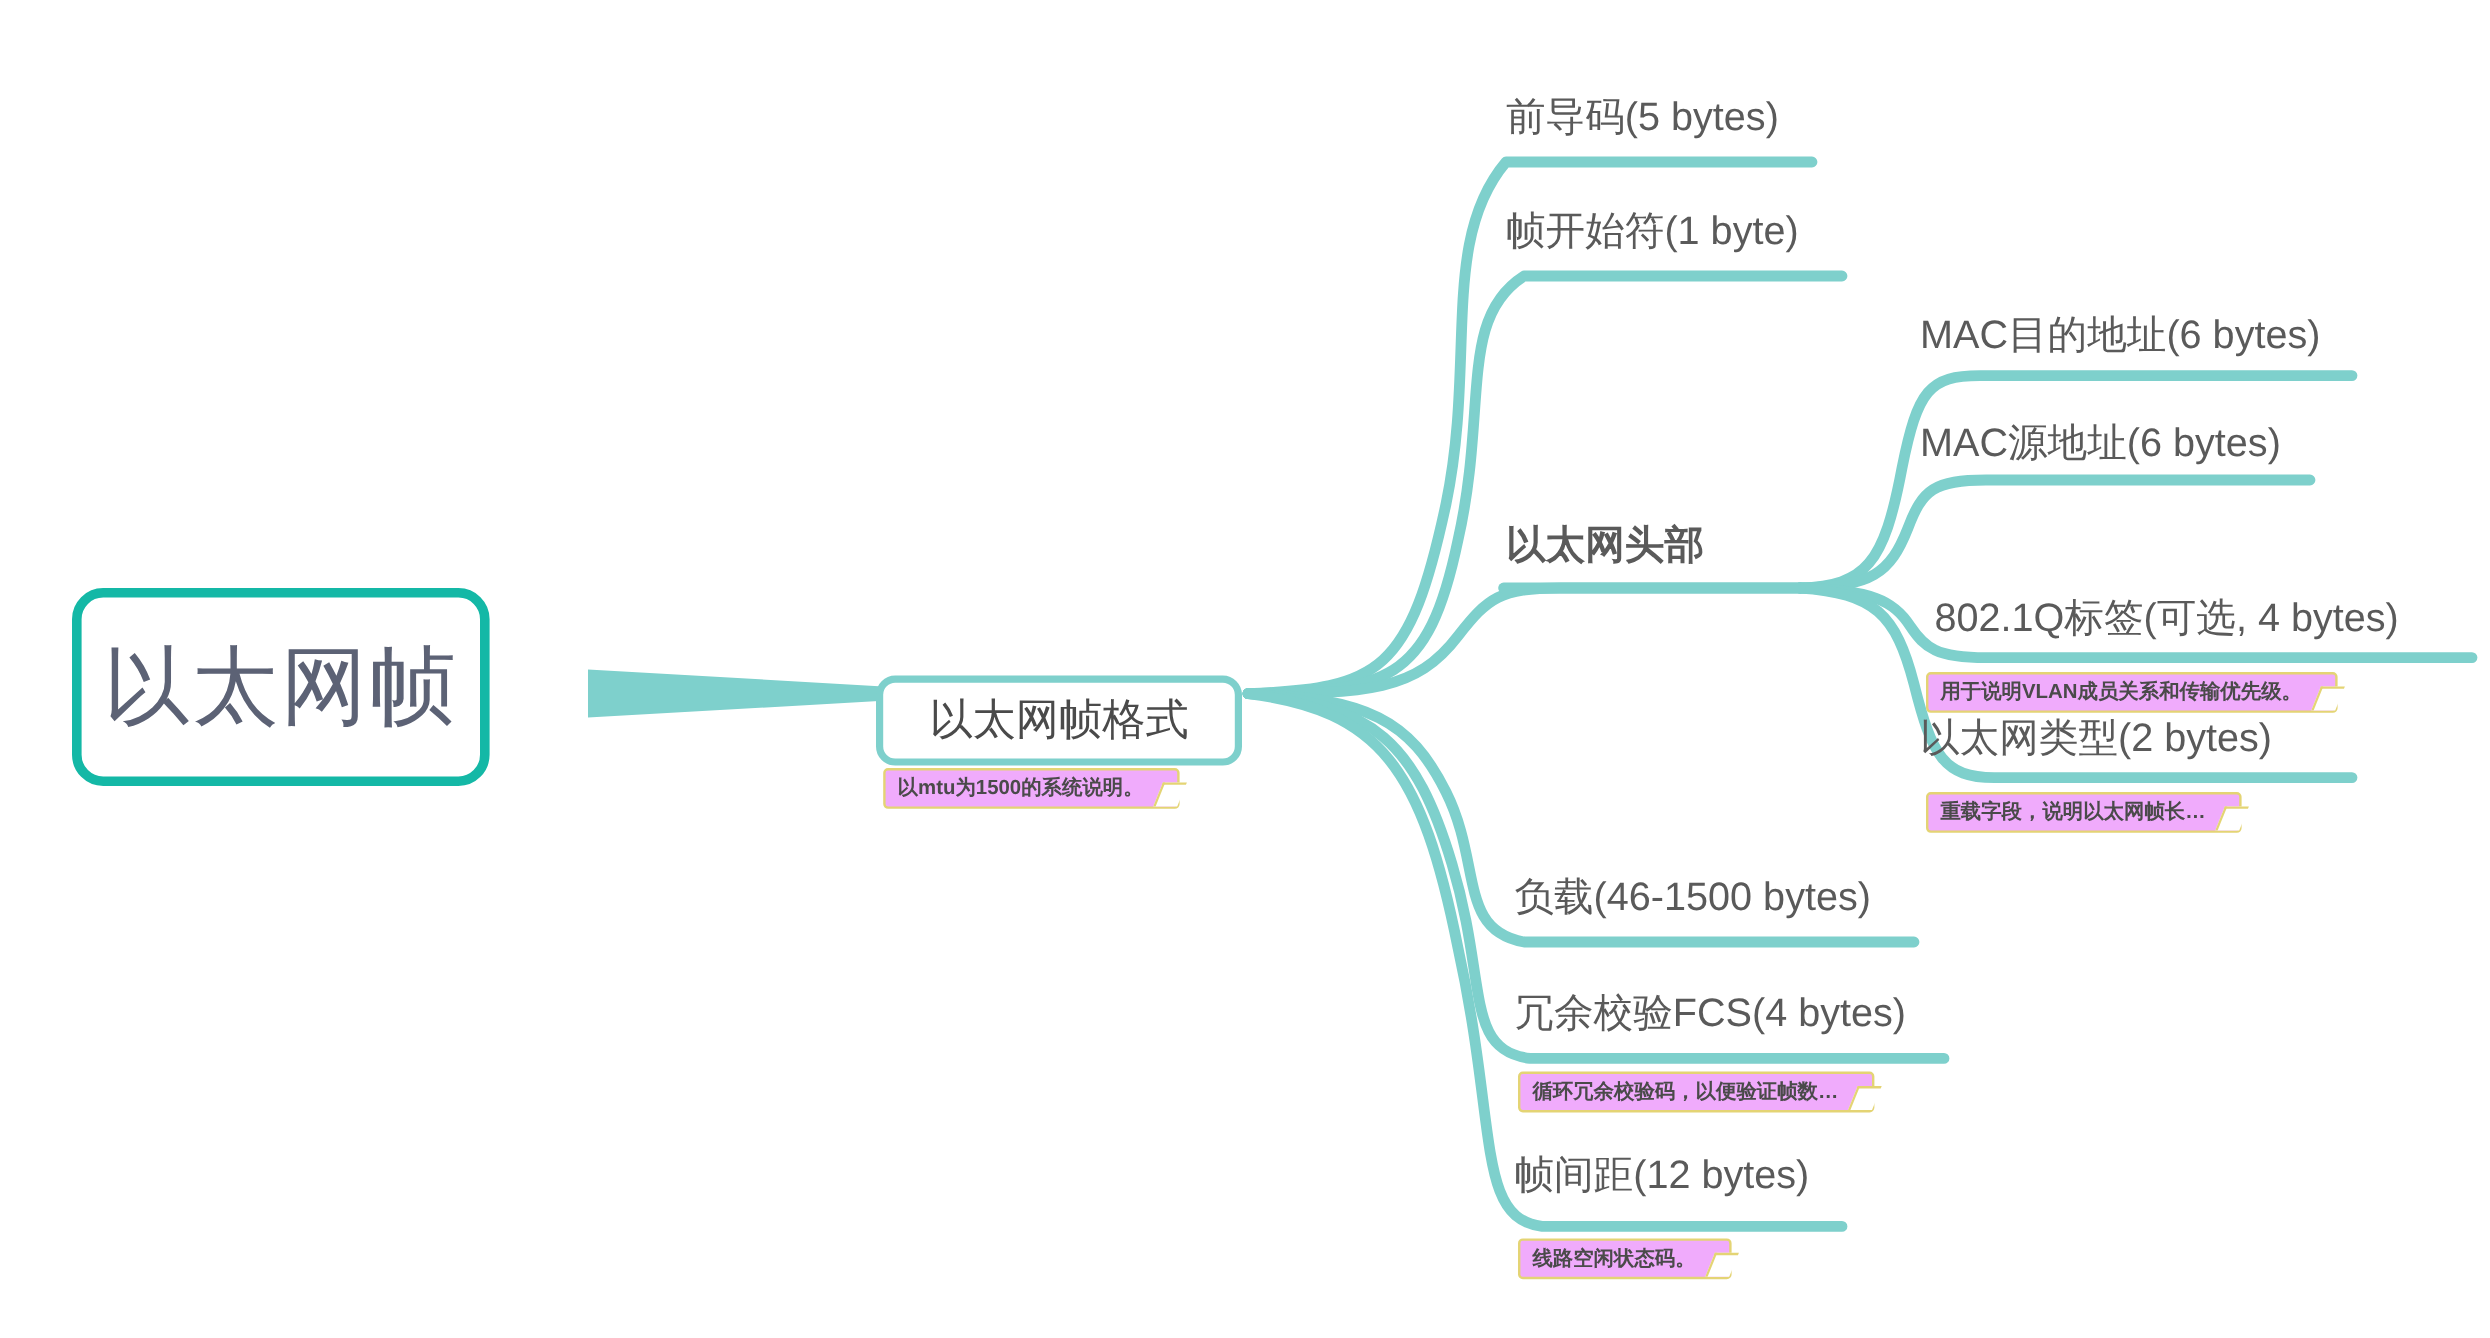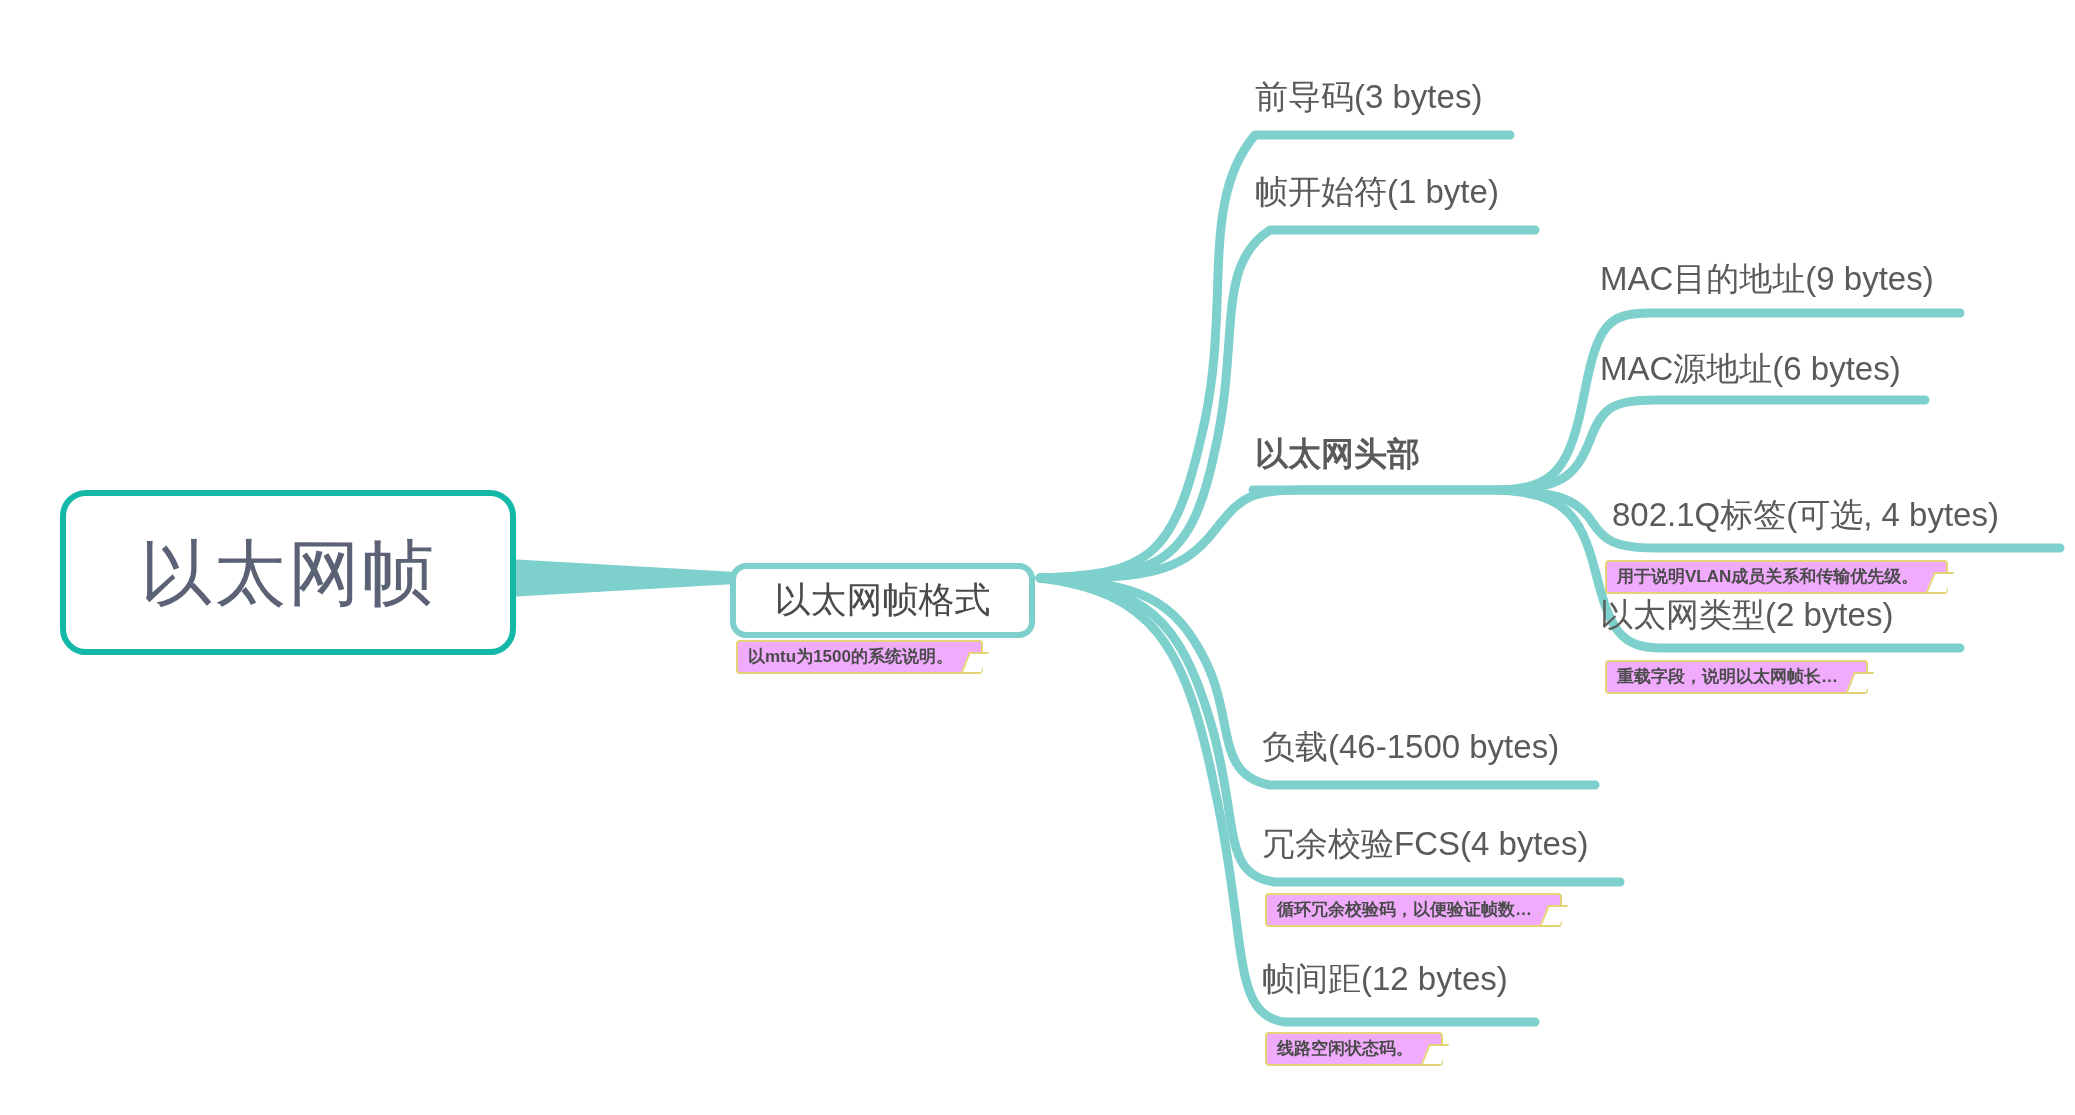--- a/index.html
+++ b/index.html
@@ -24,24 +24,24 @@
     width: 2075px;
     height: 1115px;
     pointer-events: none;
   }
 
   
   .root-node {
     position: absolute;
     left: 60px;
     top: 490px;
-    width: 456px;
+    width: 348px;
     height: 165px;
     box-sizing: border-box;
-    border: 6px solid #14b8a6;
+    border: 8px solid #14b8a6;
     border-radius: 26px;
     background: #ffffff;
     display: flex;
     align-items: center;
     justify-content: center;
     z-index: 5;
   }
   .root-node .label {
     font-size: 72px;
     color: #5c6275;
@@ -161,21 +161,21 @@
   </div>
 
   <div class="l1-node">
     <span class="label">以太网帧格式</span>
   </div>
   <div class="note" style="left:736px; top:612px;margin-top:28px;">
     <span>以mtu为1500的系统说明。</span>
   </div>
 
   <div class="node-label" style="left:1255px; top:80px;">
-    <span>前导码(3 bytes)</span>
+    <span>前导码(5 bytes)</span>
   </div>
 
   <div class="node-label" style="left:1255px; top:175px;">
     <span>帧开始符(1 byte)</span>
   </div>
 
   <div class="node-label" style="left:1255px; top:437px;font-weight:bold;">
     <span>以太网头部</span>
   </div>
 
@@ -191,21 +191,21 @@
   </div>
 
   <div class="node-label" style="left:1262px; top:962px;">
     <span>帧间距(12 bytes)</span>
   </div>
   <div class="note" style="left:1265px; top:1032px;">
     <span>线路空闲状态码。</span>
   </div>
 
   <div class="node-label" style="left:1600px; top:262px;">
-    <span>MAC目的地址(9 bytes)</span>
+    <span>MAC目的地址(6 bytes)</span>
   </div>
 
   <div class="node-label" style="left:1600px; top:352px;">
     <span>MAC源地址(6 bytes)</span>
   </div>
 
   <div class="node-label" style="left:1612px; top:458px;margin-top:40px;">
     <span>802.1Q标签(可选, 4 bytes)</span>
   </div>
   <div class="note" style="left:1605px; top:560px;">

